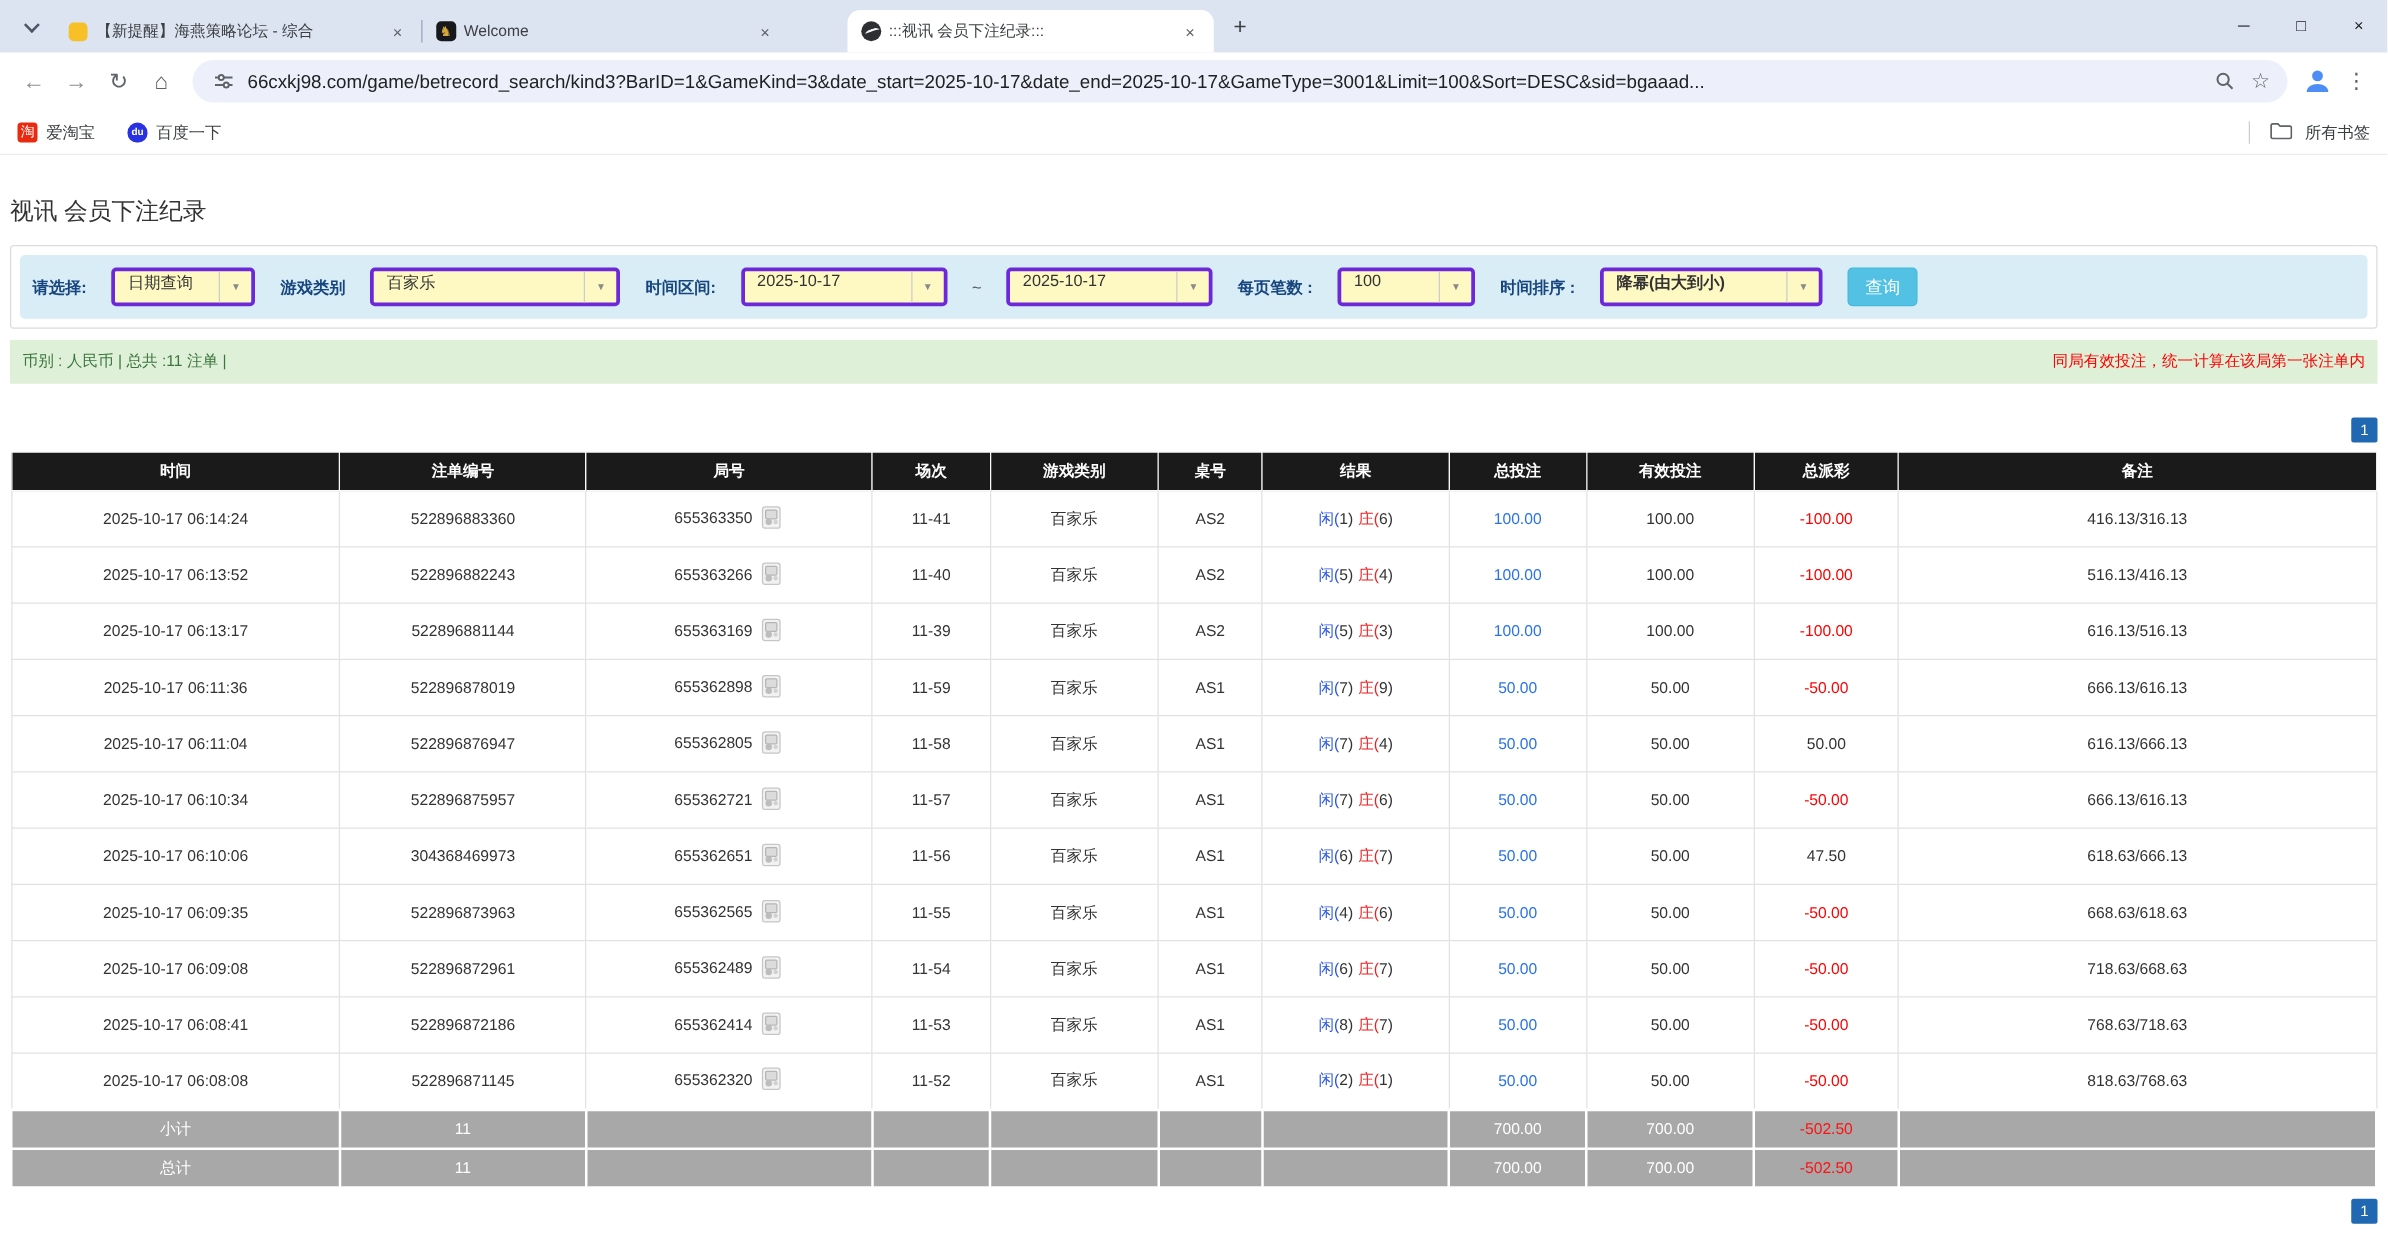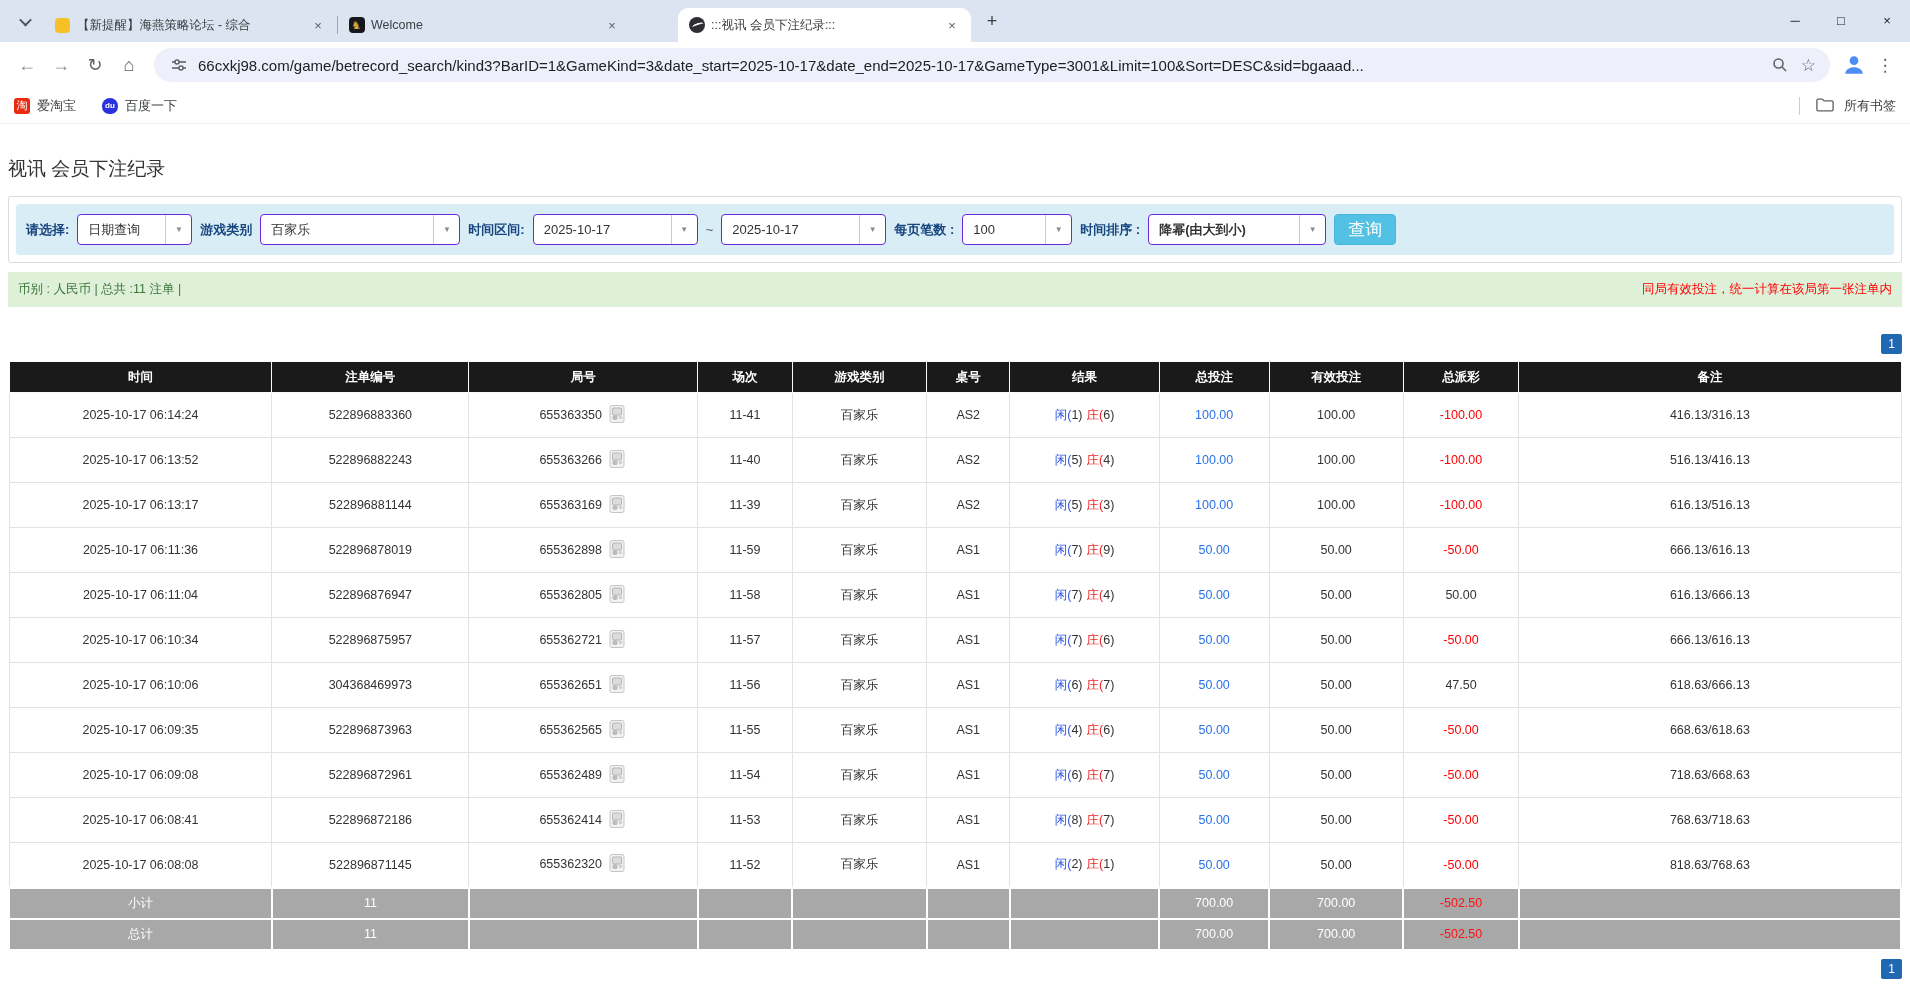--- a/index.html
+++ b/index.html
@@ -40,28 +40,28 @@
   .bm-tao { width:16px; height:16px; background:#e82a10; border-radius:3px; color:#fff; font-size:11px; display:flex; align-items:center; justify-content:center; }
   .bm-baidu { width:16px; height:16px; background:#2932e1; border-radius:50% 50% 45% 45%; color:#fff; font-size:8px; font-weight:bold; display:flex; align-items:center; justify-content:center; }
   .bm-right { margin-left:auto; display:flex; align-items:center; gap:10px; }
   .bm-div { width:1px; height:18px; background:#c8cdd8; margin-right:6px; }
 
   
   .content { padding:0 8px; }
   .page-title { font-size:19px; font-weight:400; color:#333; margin:32px 0 14px 0; }
 
   .filter-outer { border:1px solid #dcdcdc; border-radius:3px; padding:7px; background:#fff; }
-  .filter-bar { background:#d9edf7; border-radius:4px; padding:10px; display:flex; align-items:center; gap:8px; font-size:13px; }
+  .filter-bar { background:#d9edf7; border-radius:4px; padding:10px; display:flex; align-items:center; gap:20px; font-size:13px; }
   .f-label { color:#17457e; font-weight:bold; white-space:nowrap; }
-  .sel { background:#ffffff; border:1px solid #6d28d9; border-radius:4px; height:31px; display:flex; align-items:center; color:#333; cursor:pointer; }
+  .sel { background:#fef9c3; border:3px solid #6d28d9; border-radius:4px; height:31px; display:flex; color:#333; cursor:pointer; }
   .sel .val { flex:1; padding:0 10px; white-space:nowrap; overflow:hidden; }
   .sel .caret { width:26px; align-self:stretch; border-left:1px solid #ccc; display:flex; align-items:center; justify-content:center; color:#8a8a8a; font-size:8px; }
   .w115{width:115px;} .w200{width:200px;} .w165{width:165px;} .w110{width:110px;} .w178{width:178px;font-weight:bold;}
   .tilde { color:#555; }
-  .btn-search { background:#52c1e4; border:1px solid #46b8da; color:#fff; height:31px; padding:0 13px; border-radius:4px; font-size:17px; cursor:pointer; }
+  .btn-search { background:#52c1e4; border:1px solid #46b8da; color:#fff; height:31px; padding:0 13px; border-radius:4px; font-size:14px; cursor:pointer; }
 
   .info-bar { margin-top:9px; background:#dff0d8; padding:9px 10px; font-size:12.5px; display:flex; justify-content:space-between; align-items:center; }
   .info-left { color:#3c763d; }
   .info-right { color:#ff0000; }
 
   .pager-row { display:flex; justify-content:flex-end; margin:27px 0 7px 0; }
   .page-badge { min-width:21px; height:20px; padding:0 5px; background:#2168b3; color:#fff; font-size:12px; display:flex; align-items:center; justify-content:center; border-radius:2px; cursor:pointer; }
 
   table.bets { width:100%; border-collapse:collapse; font-size:12.5px; color:#333; text-align:center; table-layout:fixed; }
   table.bets th { background:#1a1a1a; color:#fff; font-weight:bold; height:31px; border:1px solid #fafafa; }

